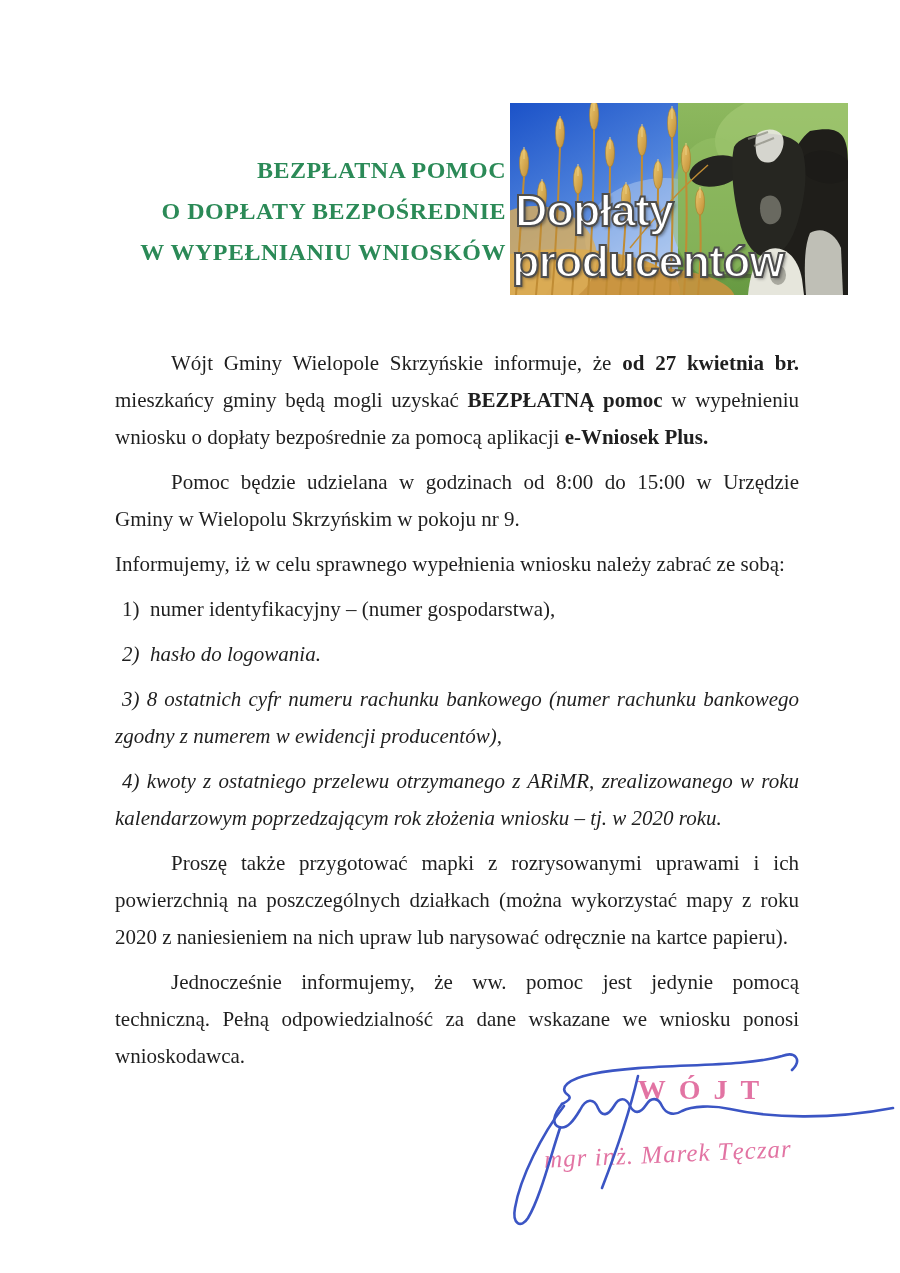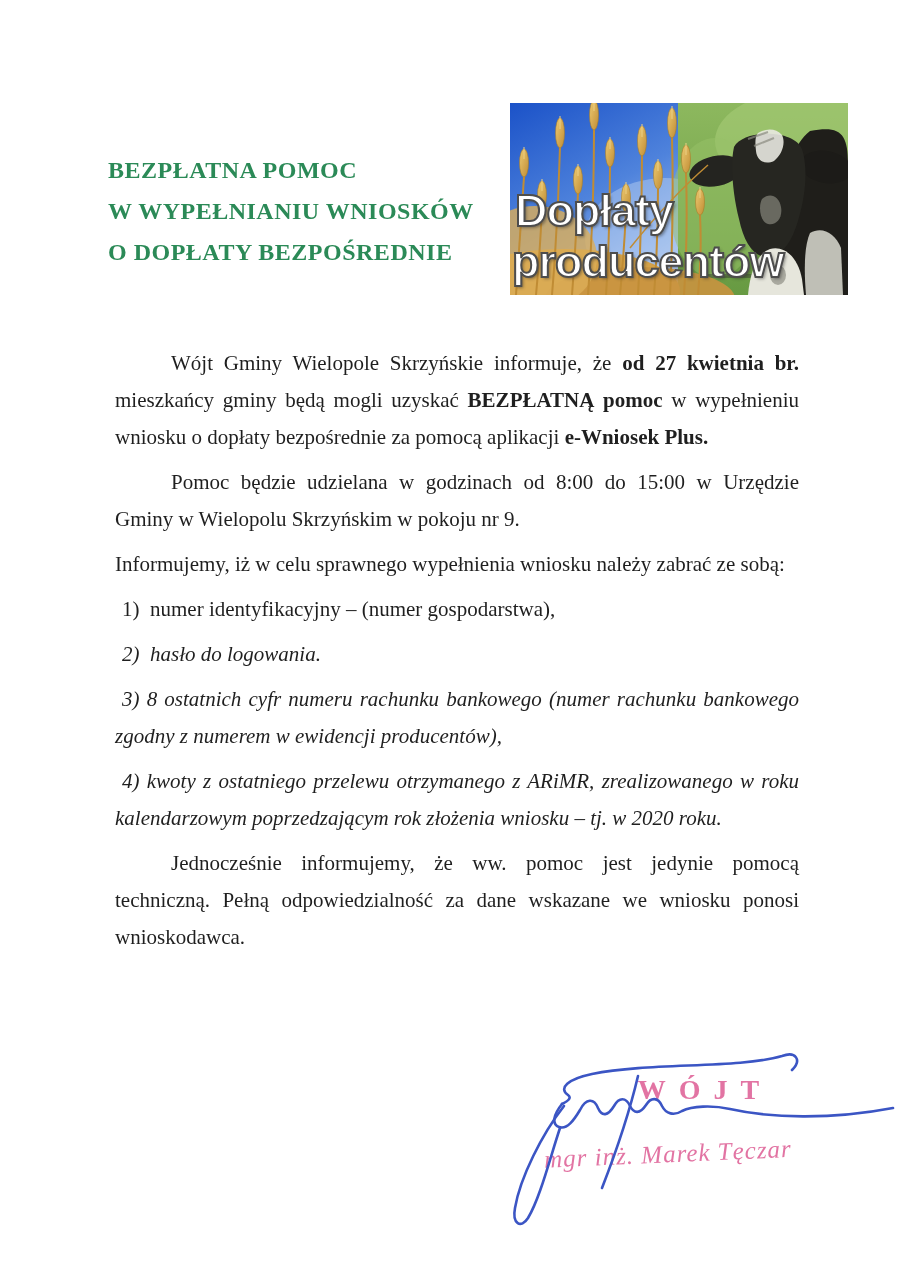--- a/index.html
+++ b/index.html
@@ -4,21 +4,21 @@
 <style>
   html,body { margin:0; padding:0; background:#e9e9e9; }
   .page {
     position:relative; width:900px; height:1273px; margin:0 auto;
     background:#ffffff; overflow:hidden;
     font-family:"Liberation Serif", serif; color:#1f1f1f;
   }
   
   .doc-title {
     position:absolute; left:108px; top:150px; width:398px;
-    text-align:left; font-weight:bold; font-size:24px; line-height:41px;
+    text-align:right; font-weight:bold; font-size:24px; line-height:41px;
     color:#2b8a57; letter-spacing:0.5px;
   }
   .promo-image {
     position:absolute; left:510px; top:103px; width:338px; height:192px;
     overflow:hidden;
   }
   .promo-image svg { position:absolute; left:0; top:0; }
   .promo-overlay {
     position:absolute; left:0; top:0; width:100%;
     font-family:"Liberation Sans", sans-serif; font-weight:bold;
@@ -60,22 +60,22 @@
   }
   .signature-ink { position:absolute; left:0; top:0; }
 </style>
 </head>
 <body>
 
 <div class="page">
 
   <div class="doc-title">
     <div>BEZPŁATNA POMOC</div>
+    <div>O DOPŁATY BEZPOŚREDNIE</div>
     <div>W WYPEŁNIANIU WNIOSKÓW</div>
-    <div>O DOPŁATY BEZPOŚREDNIE</div>
   </div>
 
   <div class="promo-image">
     <svg width="338" height="192" viewBox="0 0 338 192">
       <defs>
         <linearGradient id="skyGrad" x1="0" y1="0" x2="0.55" y2="1">
           <stop offset="0" stop-color="#1b52c8"></stop>
           <stop offset="0.55" stop-color="#4f83dc"></stop>
           <stop offset="1" stop-color="#a5c2ee"></stop>
         </linearGradient>
@@ -166,20 +166,21 @@
   </div>
 
   <div class="body-text">
     <p class="indent"><span>Wójt Gminy Wielopole Skrzyńskie informuje, że </span><b>od 27 kwietnia br.</b><span> mieszkańcy gminy będą mogli uzyskać </span><b>BEZPŁATNĄ pomoc</b><span> w wypełnieniu wniosku o dopłaty bezpośrednie za pomocą aplikacji </span><b>e-Wniosek Plus.</b></p>
     <p class="indent p2">Pomoc będzie udzielana w godzinach od 8:00 do 15:00 w Urzędzie Gminy w Wielopolu Skrzyńskim w pokoju nr 9.</p>
     <p class="p3">Informujemy, iż w celu sprawnego wypełnienia wniosku należy zabrać ze sobą:</p>
     <p class="list-item li1">1)&nbsp; numer identyfikacyjny – (numer gospodarstwa),</p>
     <p class="list-item li2">2)&nbsp; hasło do logowania.</p>
     <p class="list-item li3">3) 8 ostatnich cyfr numeru rachunku bankowego (numer rachunku bankowego zgodny z numerem w ewidencji producentów),</p>
     <p class="list-item li4">4) kwoty z ostatniego przelewu otrzymanego z ARiMR, zrealizowanego w roku kalendarzowym poprzedzającym rok złożenia wniosku – tj. w 2020 roku.</p>
+    <p class="indent p4">Proszę także przygotować mapki z rozrysowanymi uprawami i ich powierzchnią na poszczególnych działkach (można wykorzystać mapy z roku 2020 z naniesieniem na nich upraw lub narysować odręcznie na kartce papieru).</p>
     <p class="indent p5">Jednocześnie informujemy, że ww. pomoc jest jedynie pomocą techniczną. Pełną odpowiedzialność za dane wskazane we wniosku ponosi wnioskodawca.</p>
   </div>
 
   <div class="signature-block">
     <div class="stamp-title">WÓJT</div>
     <div class="stamp-name">mgr inż. Marek Tęczar</div>
     <svg class="signature-ink" width="402" height="225" viewBox="0 0 402 225">
       <g fill="none" stroke="#3b55c4" stroke-width="2.6" stroke-linecap="round" stroke-linejoin="round">
         <path d="M294,22 C304,12 298,3 284,8 C240,21 152,14 94,26 C70,31 60,40 70,47 C74,50 70,53 64,56"></path>
         <path d="M64,56 C56,66 53,76 61,79 C69,82 76,72 82,62 C88,50 96,50 100,60 C104,69 110,68 116,58 C121,49 128,49 132,58 C136,66 142,66 148,57 C153,49 160,49 164,58 C168,66 176,68 184,63 C194,58 214,57 232,61 C272,70 332,72 395,60"></path>

